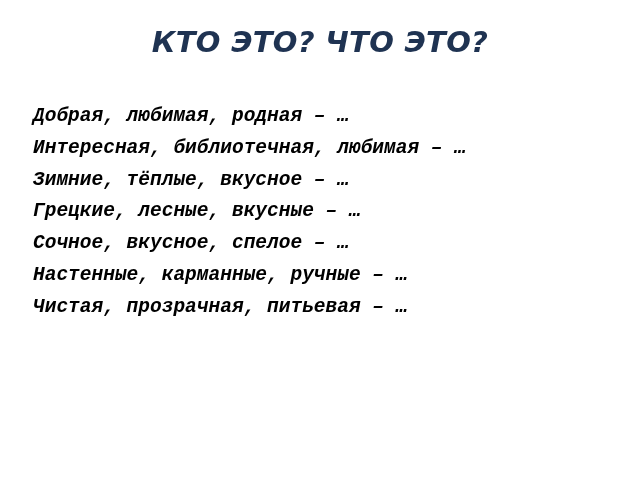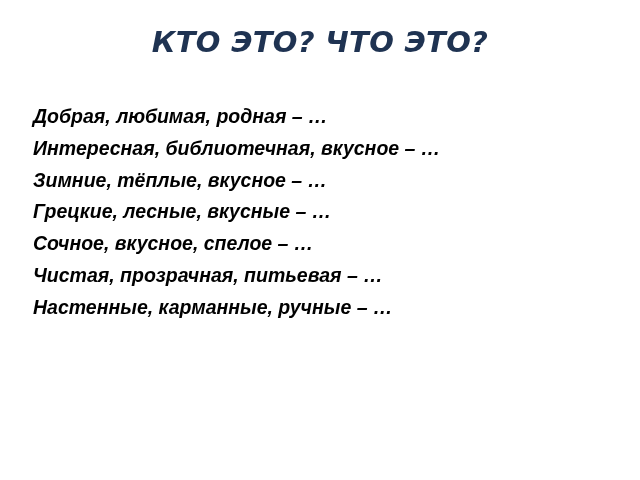--- a/index.html
+++ b/index.html
@@ -41,42 +41,42 @@
     white-space: nowrap;
   }
   .body-block {
     position: absolute;
     left: 33px;
     top: 101px;
     width: 600px;
   }
   .body-line {
     display: block;
-    font-family: Liberation Sans, sans-serif;
+    font-family: Liberation Mono, monospace;
     font-weight: bold;
     font-style: italic;
     font-size: 19.5px;
     line-height: 31.8px;
     color: #000000;
     white-space: nowrap;
     text-align: left;
   }
 </style>
 </head>
 <body>
 
 <div class="slide">
 
   <div class="title-block">
     <span class="title-line">КТО ЭТО? ЧТО ЭТО?</span>
   </div>
 
   <div class="body-block">
     <span class="body-line">Добрая, любимая, родная – …</span>
-    <span class="body-line">Интересная, библиотечная, вкусное – …</span>
+    <span class="body-line">Интересная, библиотечная, любимая – …</span>
     <span class="body-line">Зимние, тёплые, вкусное – …</span>
     <span class="body-line">Грецкие, лесные, вкусные – …</span>
     <span class="body-line">Сочное, вкусное, спелое – …</span>
+    <span class="body-line">Настенные, карманные, ручные – …</span>
     <span class="body-line">Чистая, прозрачная, питьевая – …</span>
-    <span class="body-line">Настенные, карманные, ручные – …</span>
   </div>
 
 </div>
 
 </body></html>

